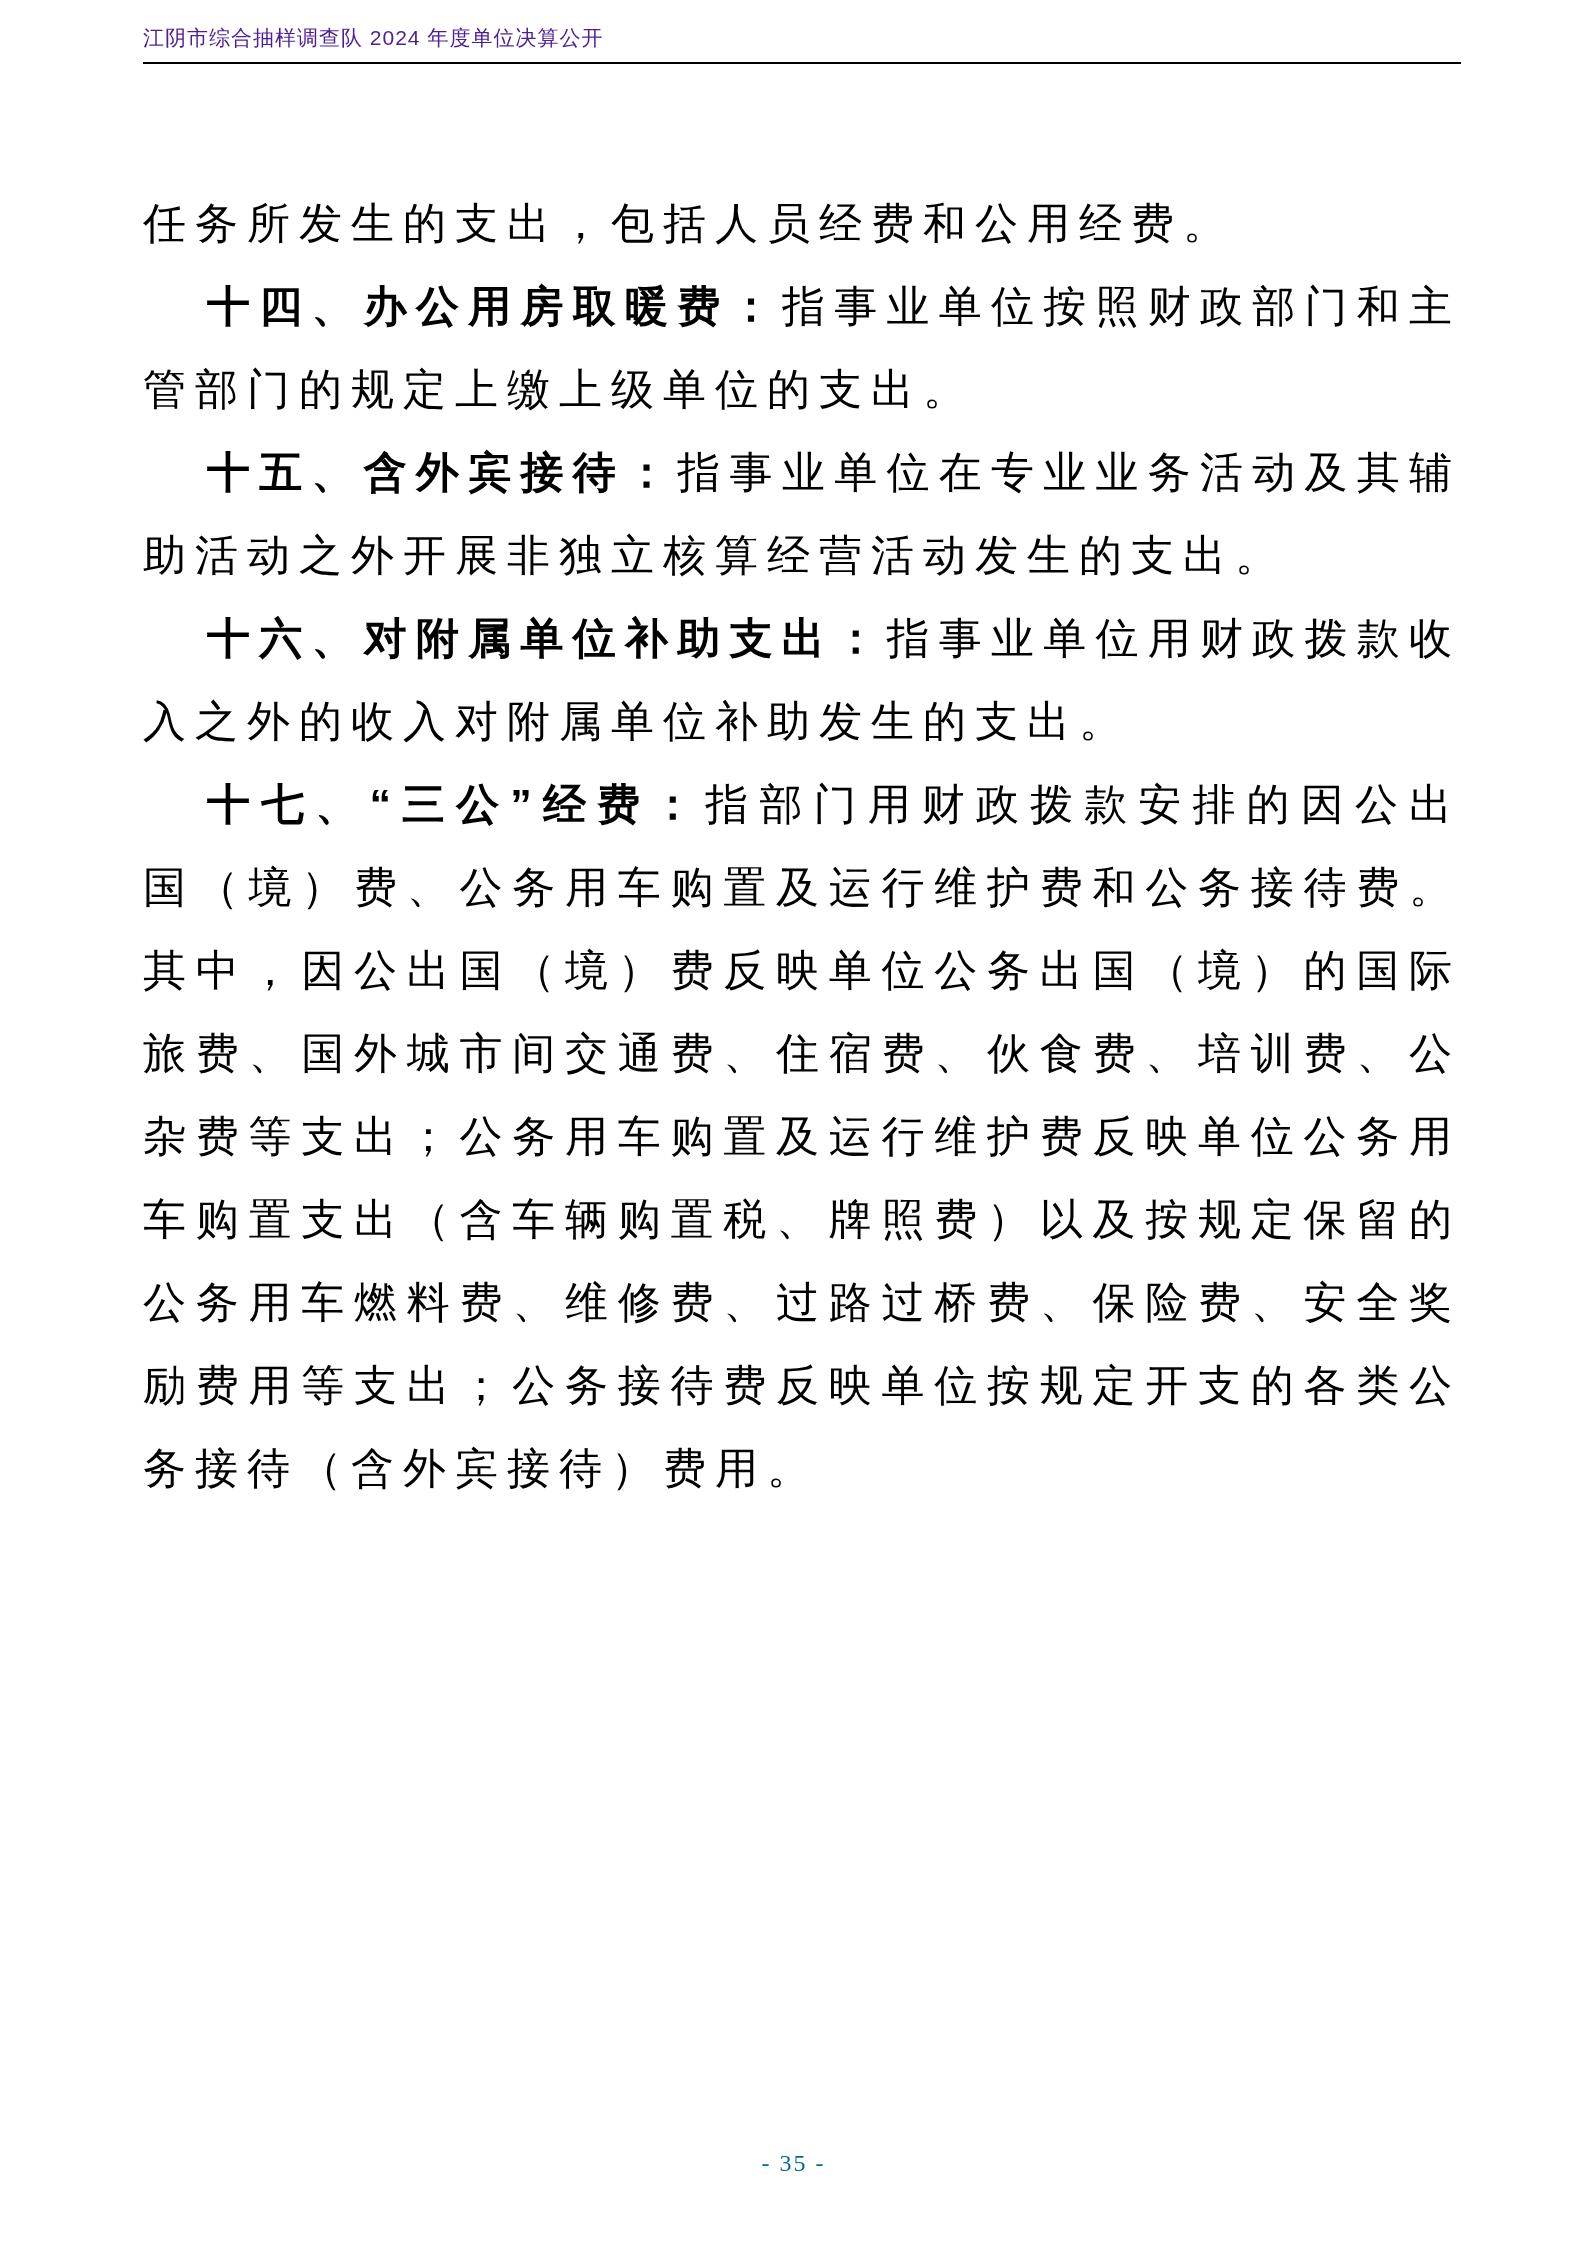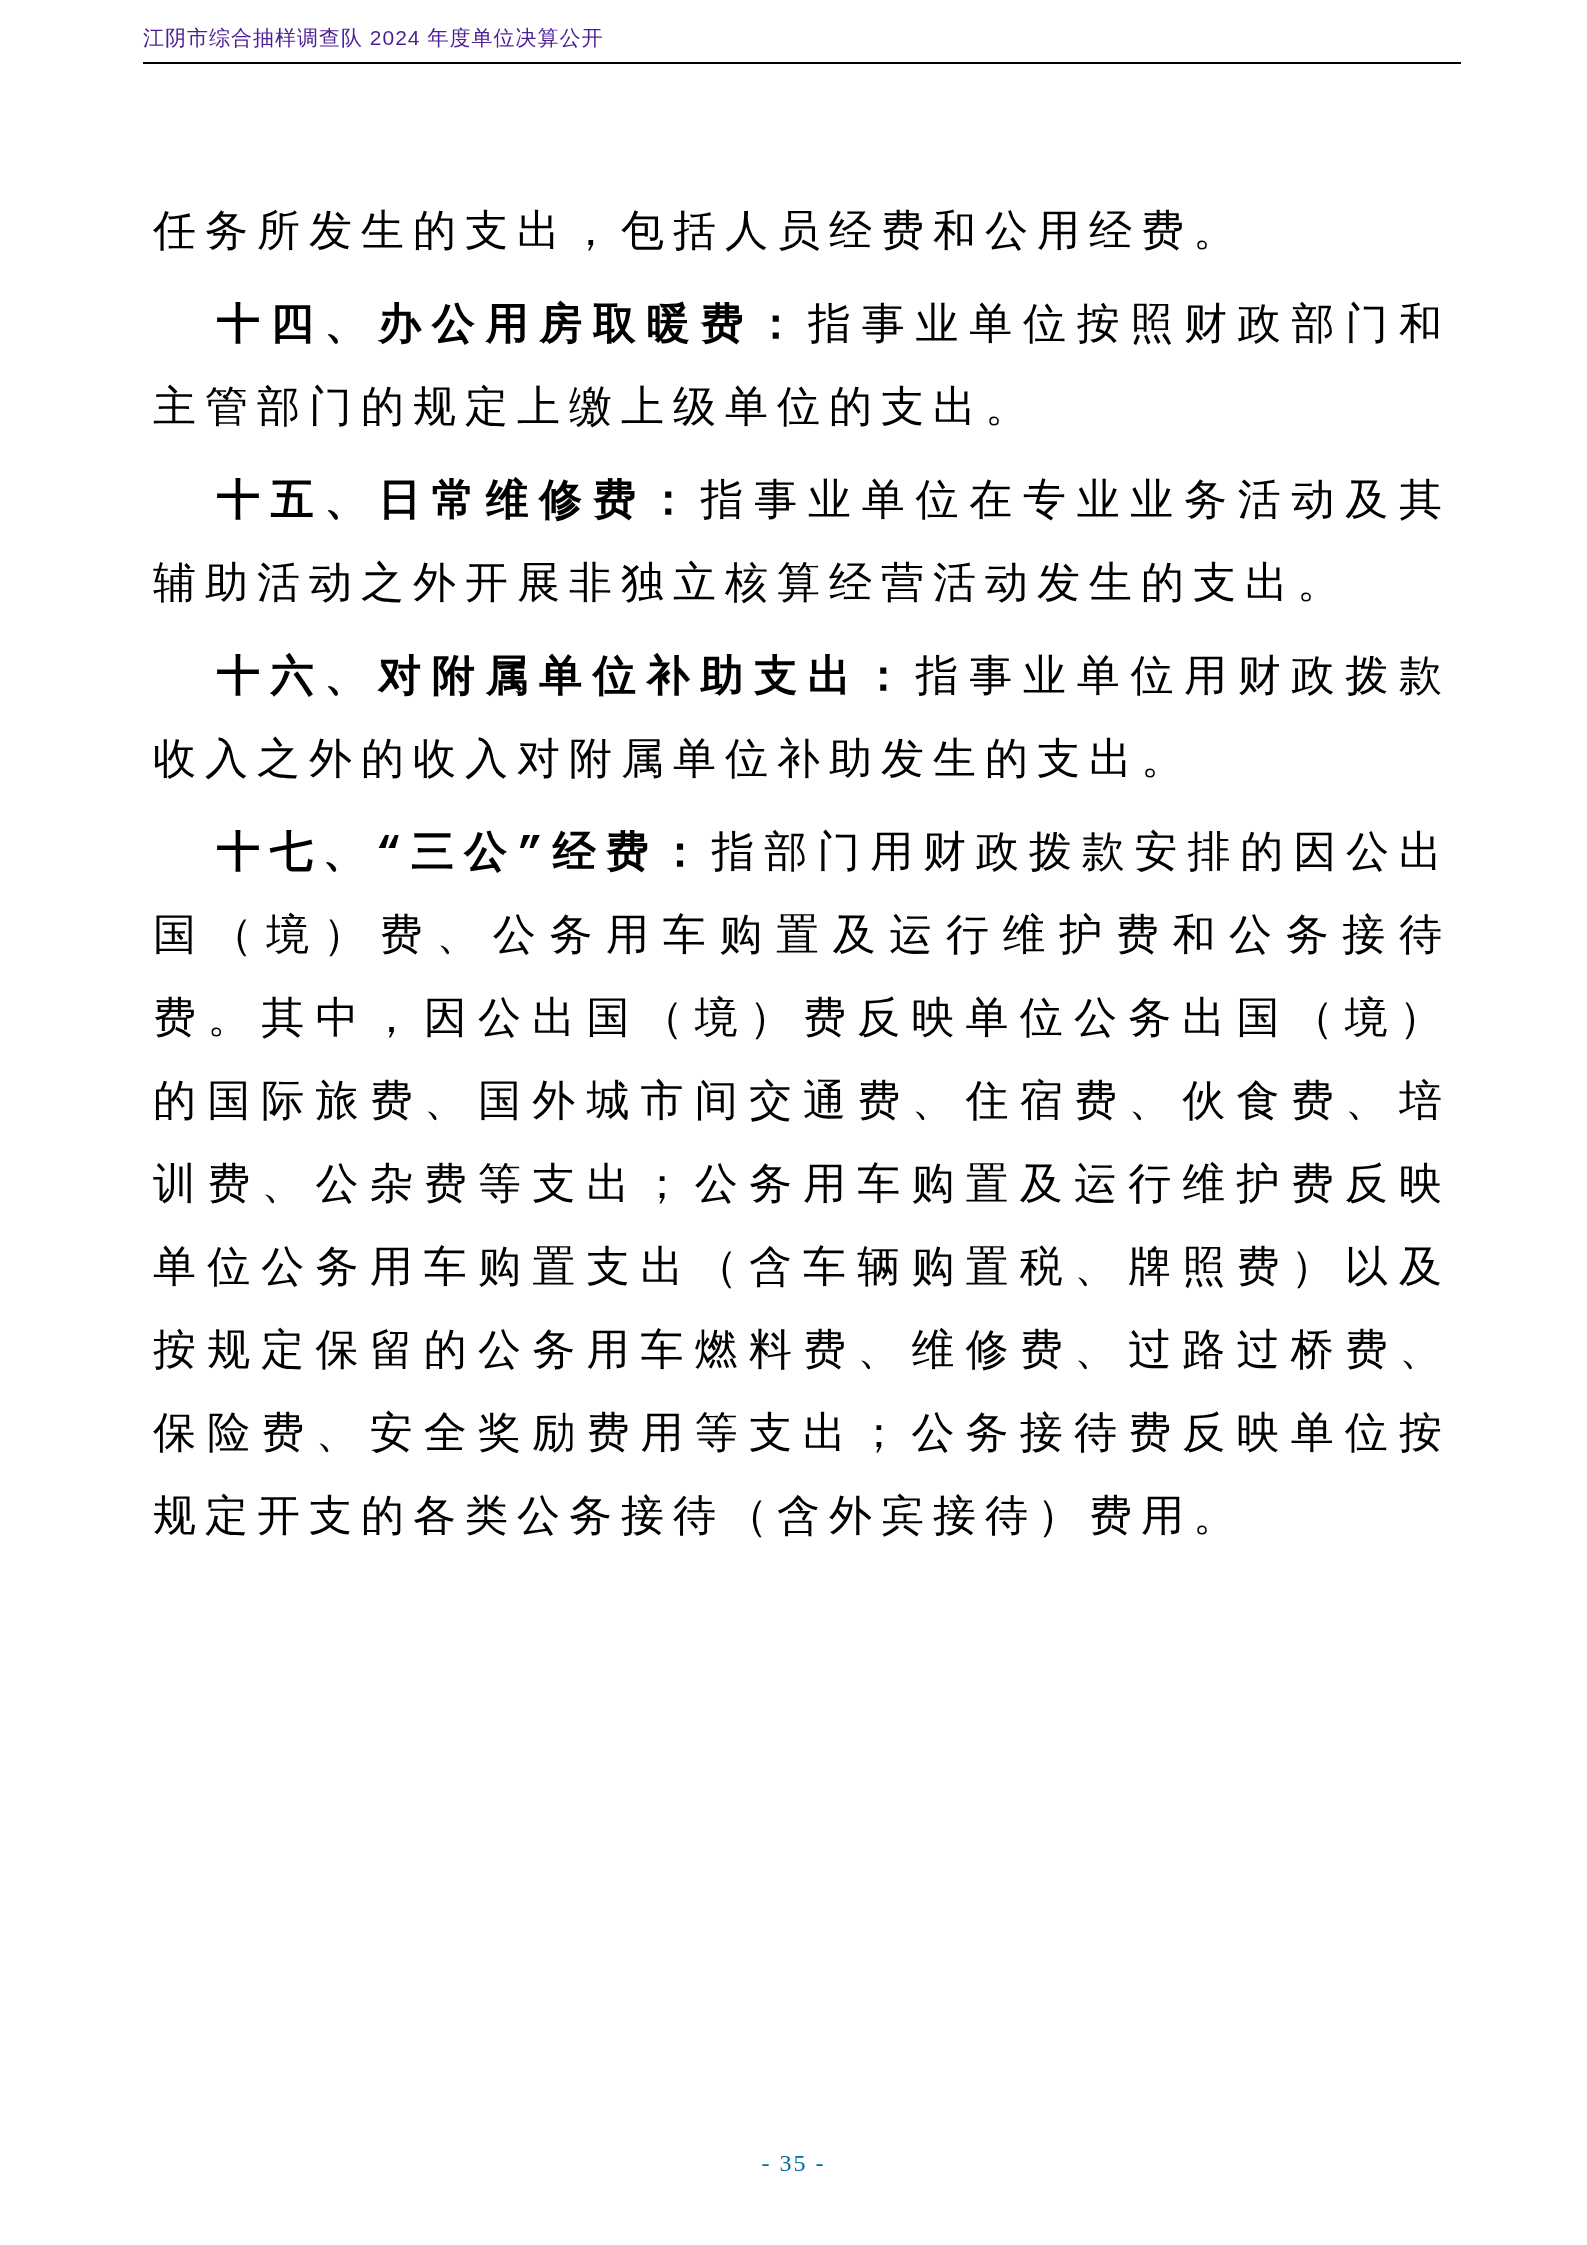--- a/index.html
+++ b/index.html
@@ -36,26 +36,26 @@
     height: 2px;
     background: #000000;
   }
   .doc-body {
     position: absolute;
     left: 143px;
     top: 182px;
     width: 1318px;
   }
   .para {
-    margin: 10px;
+    margin: 0;
     font-size: 43px;
     line-height: 83px;
     letter-spacing: 9px;
     text-align: justify;
-    font-family: Liberation Mono, monospace;
+    font-family: Liberation Sans, sans-serif;
   }
   .para.indented {
     text-indent: 64px;
   }
   .para .lead {
     font-weight: 700;
   }
   .doc-footer {
     position: absolute;
     left: 0;
@@ -82,21 +82,21 @@
     <p class="para">
       <span>任务所发生的支出，包括人员经费和公用经费。</span>
     </p>
 
 
     <p class="para indented">
       <span class="lead">十四、办公用房取暖费：</span><span>指事业单位按照财政部门和主管部门的规定上缴上级单位的支出。</span>
     </p>
 
     <p class="para indented">
-      <span class="lead">十五、日常维修费：</span><span>指事业单位在专业业务活动及其辅助活动之外开展非独立核算经营活动发生的支出。</span>
+      <span class="lead">十五、含外宾接待：</span><span>指事业单位在专业业务活动及其辅助活动之外开展非独立核算经营活动发生的支出。</span>
     </p>
 
     <p class="para indented">
       <span class="lead">十六、对附属单位补助支出：</span><span>指事业单位用财政拨款收入之外的收入对附属单位补助发生的支出。</span>
     </p>
 
     <p class="para indented">
       <span class="lead">十七、“三公”经费：</span><span>指部门用财政拨款安排的因公出国（境）费、公务用车购置及运行维护费和公务接待费。其中，因公出国（境）费反映单位公务出国（境）的国际旅费、国外城市间交通费、住宿费、伙食费、培训费、公杂费等支出；公务用车购置及运行维护费反映单位公务用车购置支出（含车辆购置税、牌照费）以及按规定保留的公务用车燃料费、维修费、过路过桥费、保险费、安全奖励费用等支出；公务接待费反映单位按规定开支的各类公务接待（含外宾接待）费用。</span>
     </p>
 

